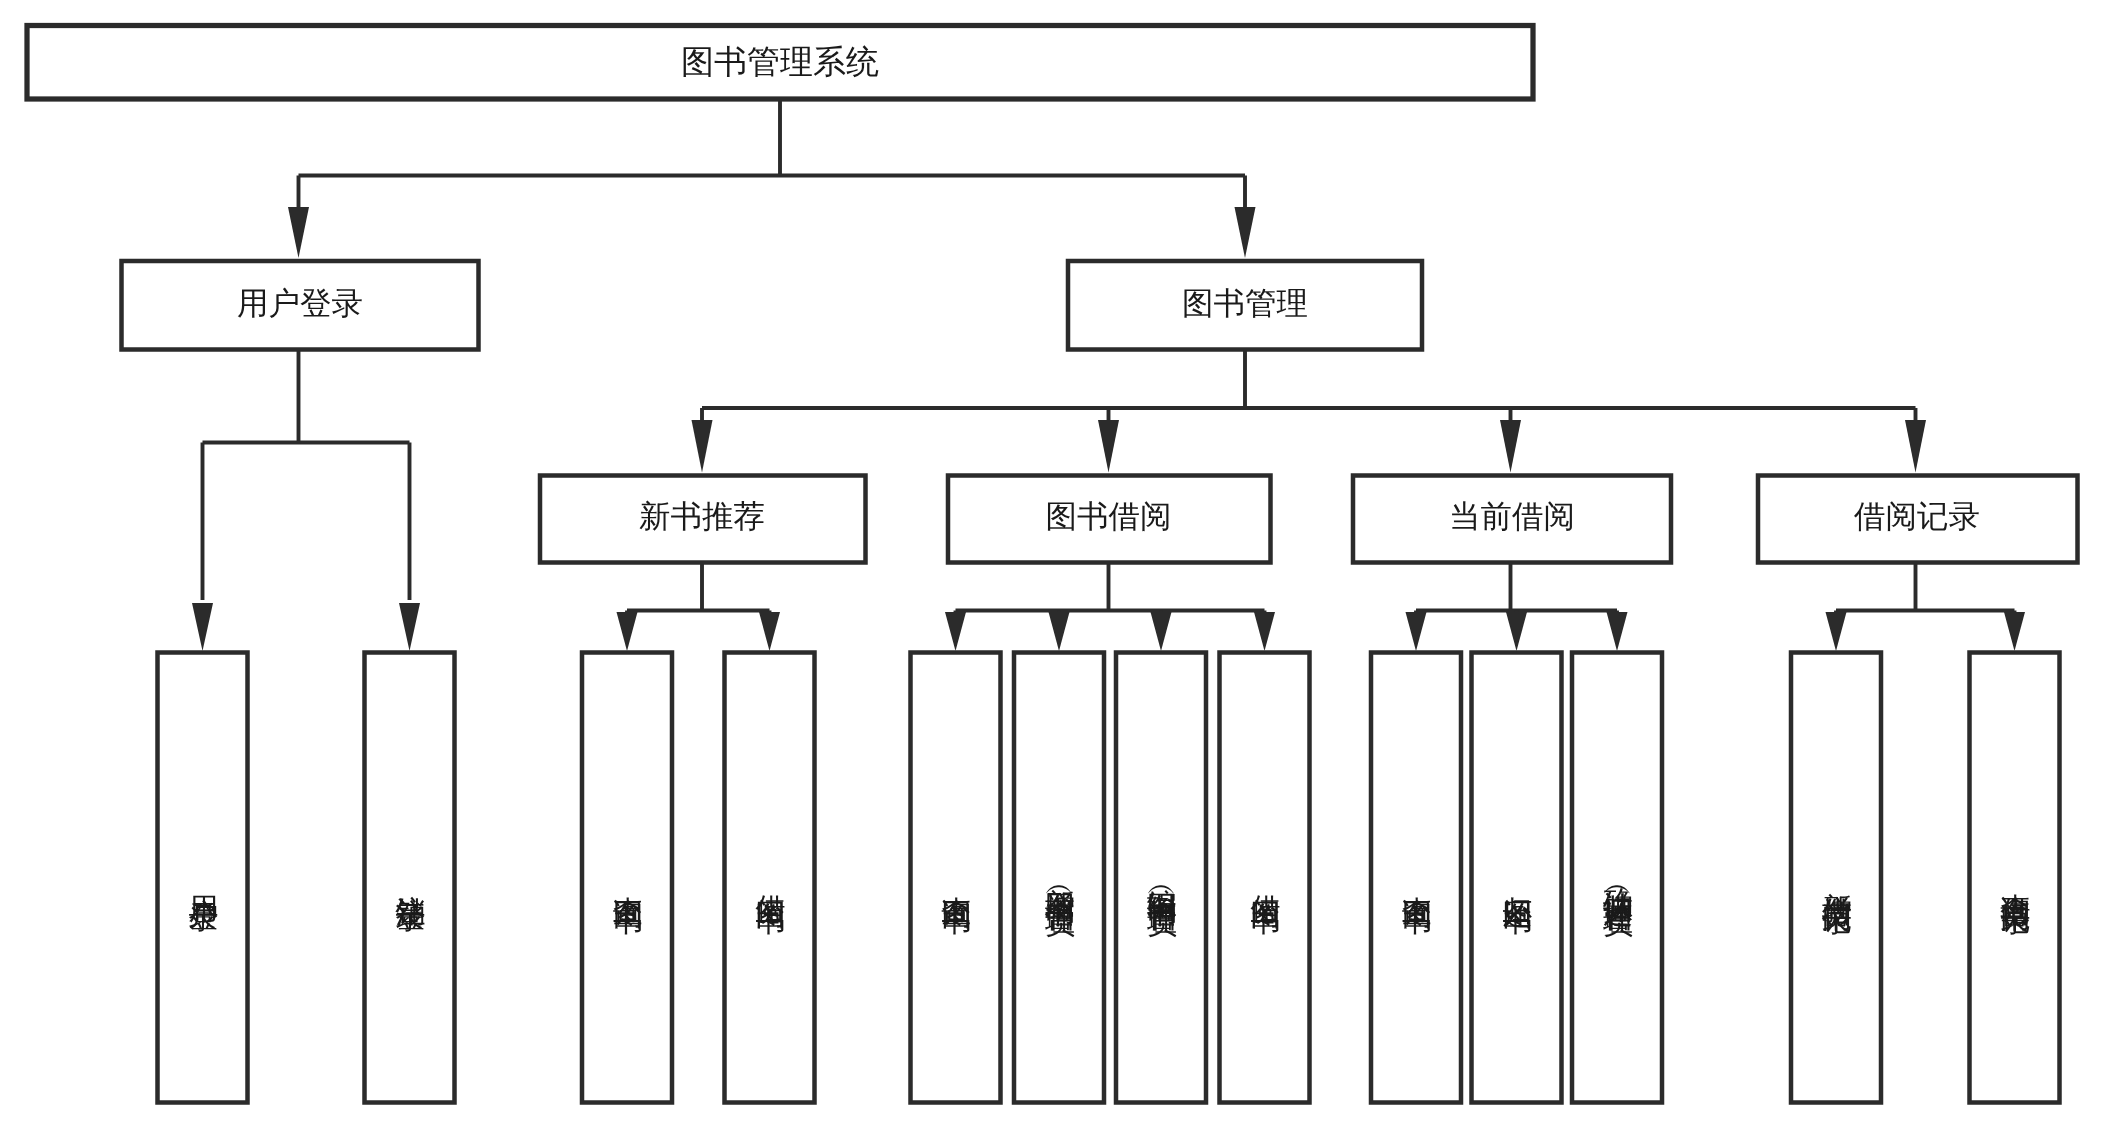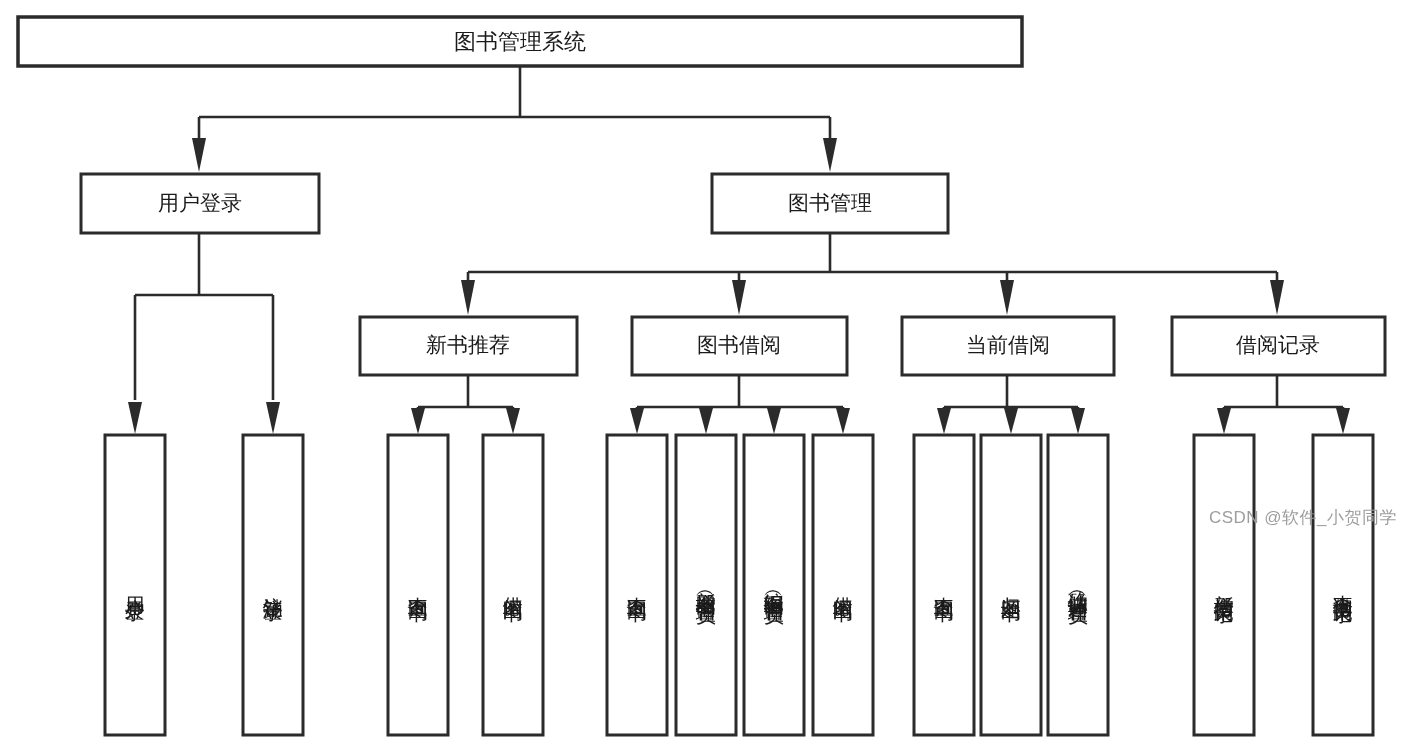--- a/index.html
+++ b/index.html
@@ -202,15 +202,14 @@
   <div class="vlabel" style="left:744px;top:435px;width:60px;height:300px;">编辑图书（管理员）</div>
   <div class="vlabel" style="left:813px;top:435px;width:60px;height:300px;">借阅图书</div>
 
   <div class="vlabel" style="left:914px;top:435px;width:60px;height:300px;">查询图书</div>
   <div class="vlabel" style="left:981px;top:435px;width:60px;height:300px;">归还图书</div>
   <div class="vlabel" style="left:1048px;top:435px;width:60px;height:300px;">确认归还（管理员）</div>
 
   <div class="vlabel" style="left:1194px;top:435px;width:60px;height:300px;">新增借阅记录</div>
   <div class="vlabel" style="left:1313px;top:435px;width:60px;height:300px;">查询借阅记录</div>
 
-  <div id="watermark">CSDN @软件_小贺同学</div>
 
 </div>
 
 </body></html>

